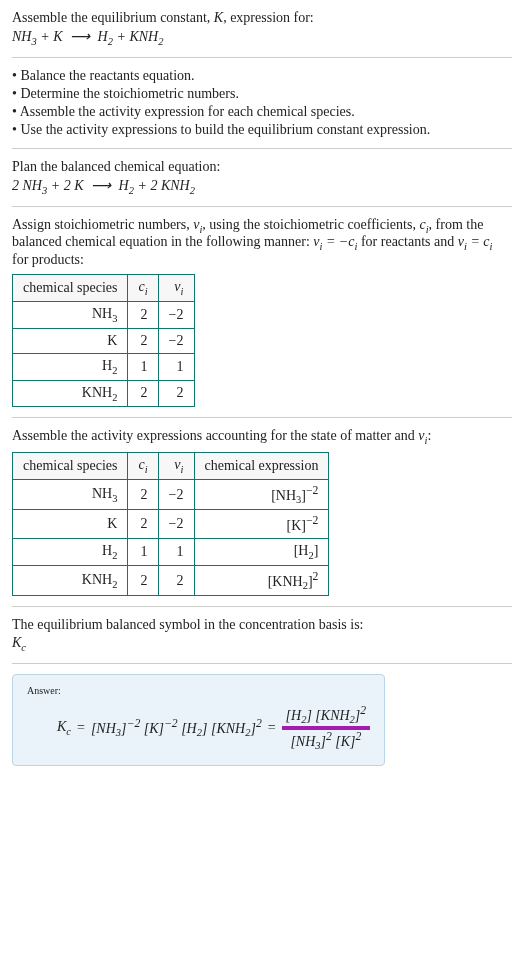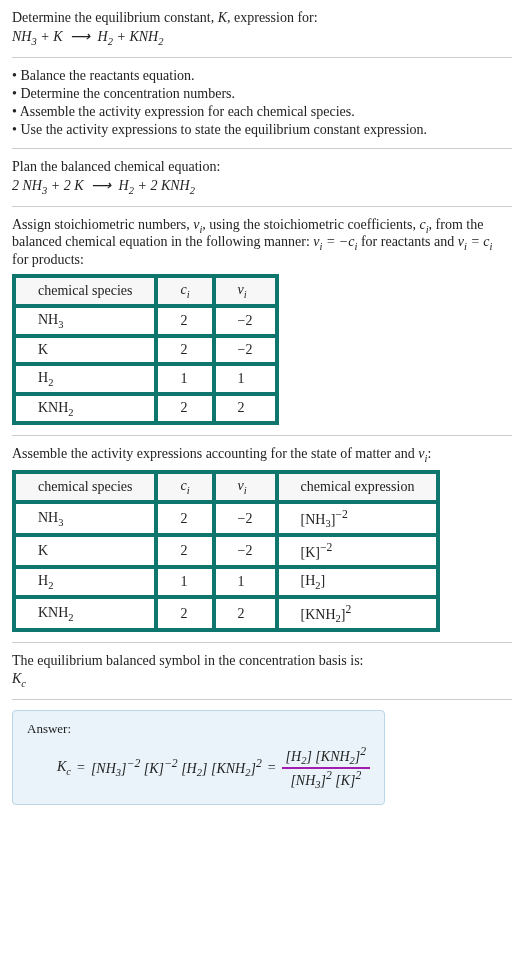--- a/index.html
+++ b/index.html
@@ -21,68 +21,68 @@
     margin: 2px 0;
   }
   .italic { font-style: italic; }
   sub { font-size: 0.75em; }
   .arrow { padding: 0 4px; }
   table.data {
     border-collapse: collapse;
     margin-top: 6px;
   }
   table.data th, table.data td {
-    border: 4px solid #0f766e;
-    padding: 4px 22px;
-    text-align: left;
+    border: 1px solid #0f766e;
+    padding: 4px 10px;
+    text-align: right;
     font-weight: normal;
     font-family: Georgia, serif;
   }
   table.data th { background: #f7f7f7; }
   .answer-box {
     background: #e9f3f9;
     border: 1px solid #b9d5e6;
     border-radius: 4px;
     padding: 10px 14px 14px 14px;
     margin-top: 6px;
     width: fit-content;
   }
   .answer-box .label {
-    font-size: 13px;
+    font-size: 10px;
     margin-bottom: 8px;
   }
   .frac {
     display: inline-block;
     vertical-align: middle;
     text-align: center;
   }
-  .frac .num { display:block; border-bottom:2px solid #a21caf; padding:0 4px;}
+  .frac .num { display:block; border-bottom:4px solid #a21caf; padding:0 4px;}
   .frac .den { display:block; padding:0 4px;}
   .eq-line { display:flex; align-items:center; gap:6px; padding-left:30px;}
   .nowrap { white-space: nowrap; font-style: italic; }
 </style>
 </head>
 <body>
 
 <div class="section">
   <p>
-    <span>Determine the equilibrium constant, </span><span class="italic">K</span><span>, expression for:</span>
+    <span>Assemble the equilibrium constant, </span><span class="italic">K</span><span>, expression for:</span>
   </p>
   <p class="nowrap">
     NH<sub>3</sub> + K <span class="arrow">⟶</span> H<sub>2</sub> + KNH<sub>2</sub>
   </p>
 </div>
 
 <hr class="hr">
 
 <div class="section">
   <p>• Balance the reactants equation.</p>
-  <p>• Determine the concentration numbers.</p>
+  <p>• Determine the stoichiometric numbers.</p>
   <p>• Assemble the activity expression for each chemical species.</p>
-  <p>• Use the activity expressions to state the equilibrium constant expression.</p>
+  <p>• Use the activity expressions to build the equilibrium constant expression.</p>
 </div>
 
 <hr class="hr">
 
 <div class="section">
   <p>Plan the balanced chemical equation:</p>
   <p class="nowrap">
     2 NH<sub>3</sub> + 2 K <span class="arrow">⟶</span> H<sub>2</sub> + 2 KNH<sub>2</sub>
   </p>
 </div>

